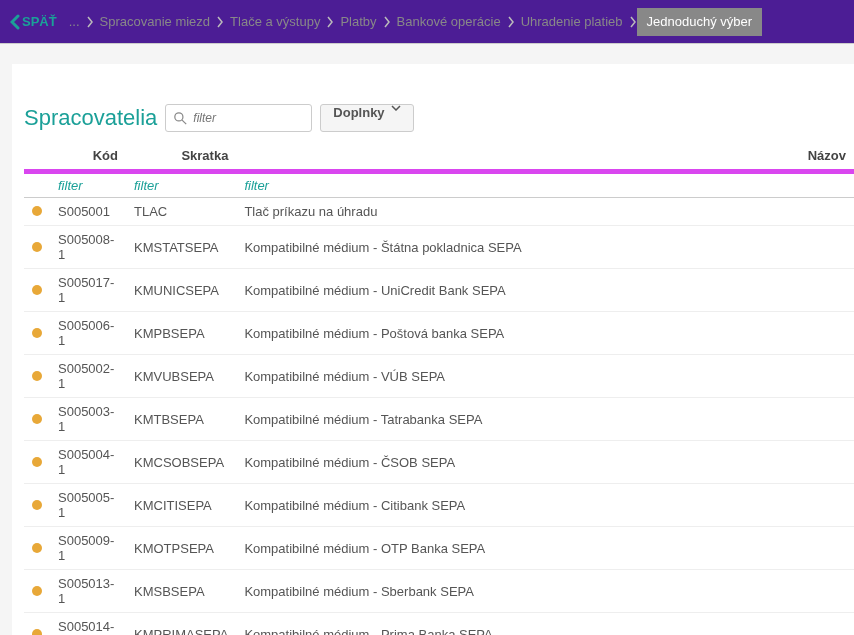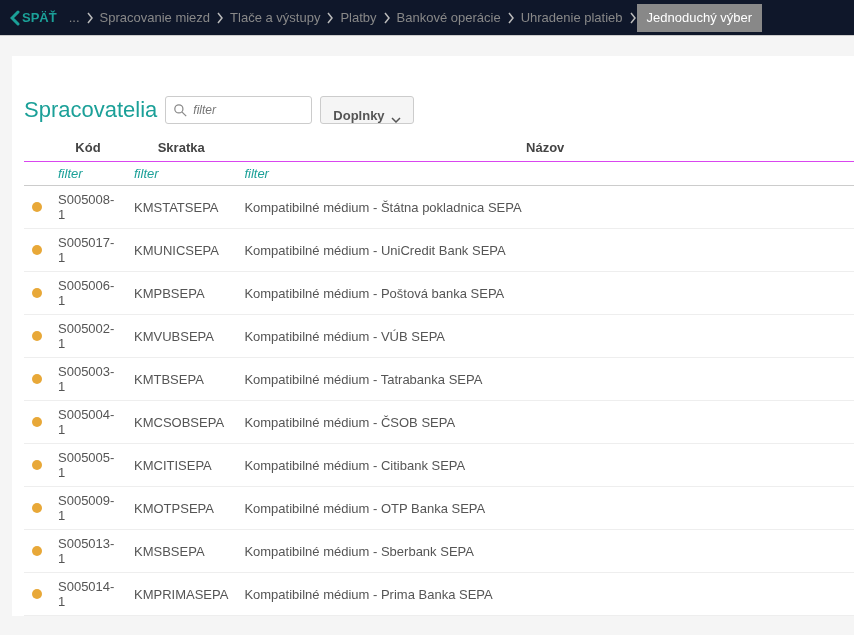--- a/index.html
+++ b/index.html
@@ -9,22 +9,22 @@
     }
     body {
       font-family: -apple-system, BlinkMacSystemFont, "Segoe UI", Arial, sans-serif;
       font-size: 13px;
       background: #f5f5f5;
       width: 854px;
       height: 635px;
       overflow: hidden;
     }
     .breadcrumb {
-      background: #0f172a;
-      height: 36px;
+      background: #4c1d95;
+      height: 44px;
       display: flex;
       align-items: center;
       padding: 0 4px;
       border-bottom: 1px solid #ccc;
     }
     .back-btn {
       color: #1ba098;
       display: flex;
       align-items: center;
       font-weight: 600;
@@ -104,40 +104,40 @@
       color: #999;
       width: 110px;
     }
     .doplnky-btn {
       border: 1px solid #ccc;
       border-radius: 3px;
       background: #f5f5f5;
       height: 28px;
       padding: 0 12px;
       display: flex;
-      align-items: flex-end;
+      align-items: flex-start;
       gap: 6px;
       cursor: pointer;
       font-weight: 600;
       color: #555;
     }
     .caret-down {
       width: 10px;
       height: 6px;
     }
     table {
       width: 100%;
       border-collapse: collapse;
     }
     thead th {
-      text-align: center;
+      text-align: right;
       font-weight: 600;
       color: #444;
       padding: 6px 8px;
-      border-bottom: 1px solid #d946ef;
+      border-bottom: 5px solid #d946ef;
     }
     .filter-row td {
       padding: 4px 8px;
       border-bottom: 1px solid #ccc;
       font-style: italic;
       color: #1ba098;
     }
     tbody tr.data-row td {
       padding: 6px 8px;
       border-bottom: 1px solid #eee;
@@ -226,20 +226,26 @@
         <th>Názov</th>
       </tr>
     </thead>
     <tbody id="table-body">
       <tr class="filter-row">
         <td></td>
         <td>filter</td>
         <td>filter</td>
         <td>filter</td>
       </tr>
+    <tr class="data-row">
+          <td class="dot-cell"><span class="dot"></span></td>
+          <td>S005001</td>
+          <td>TLAC</td>
+          <td>Tlač príkazu na úhradu</td>
+        </tr>
         <tr class="data-row">
           <td class="dot-cell"><span class="dot"></span></td>
           <td>S005008-1</td>
           <td>KMSTATSEPA</td>
           <td>Kompatibilné médium - Štátna pokladnica SEPA</td>
         </tr>
         <tr class="data-row">
           <td class="dot-cell"><span class="dot"></span></td>
           <td>S005017-1</td>
           <td>KMUNICSEPA</td>

